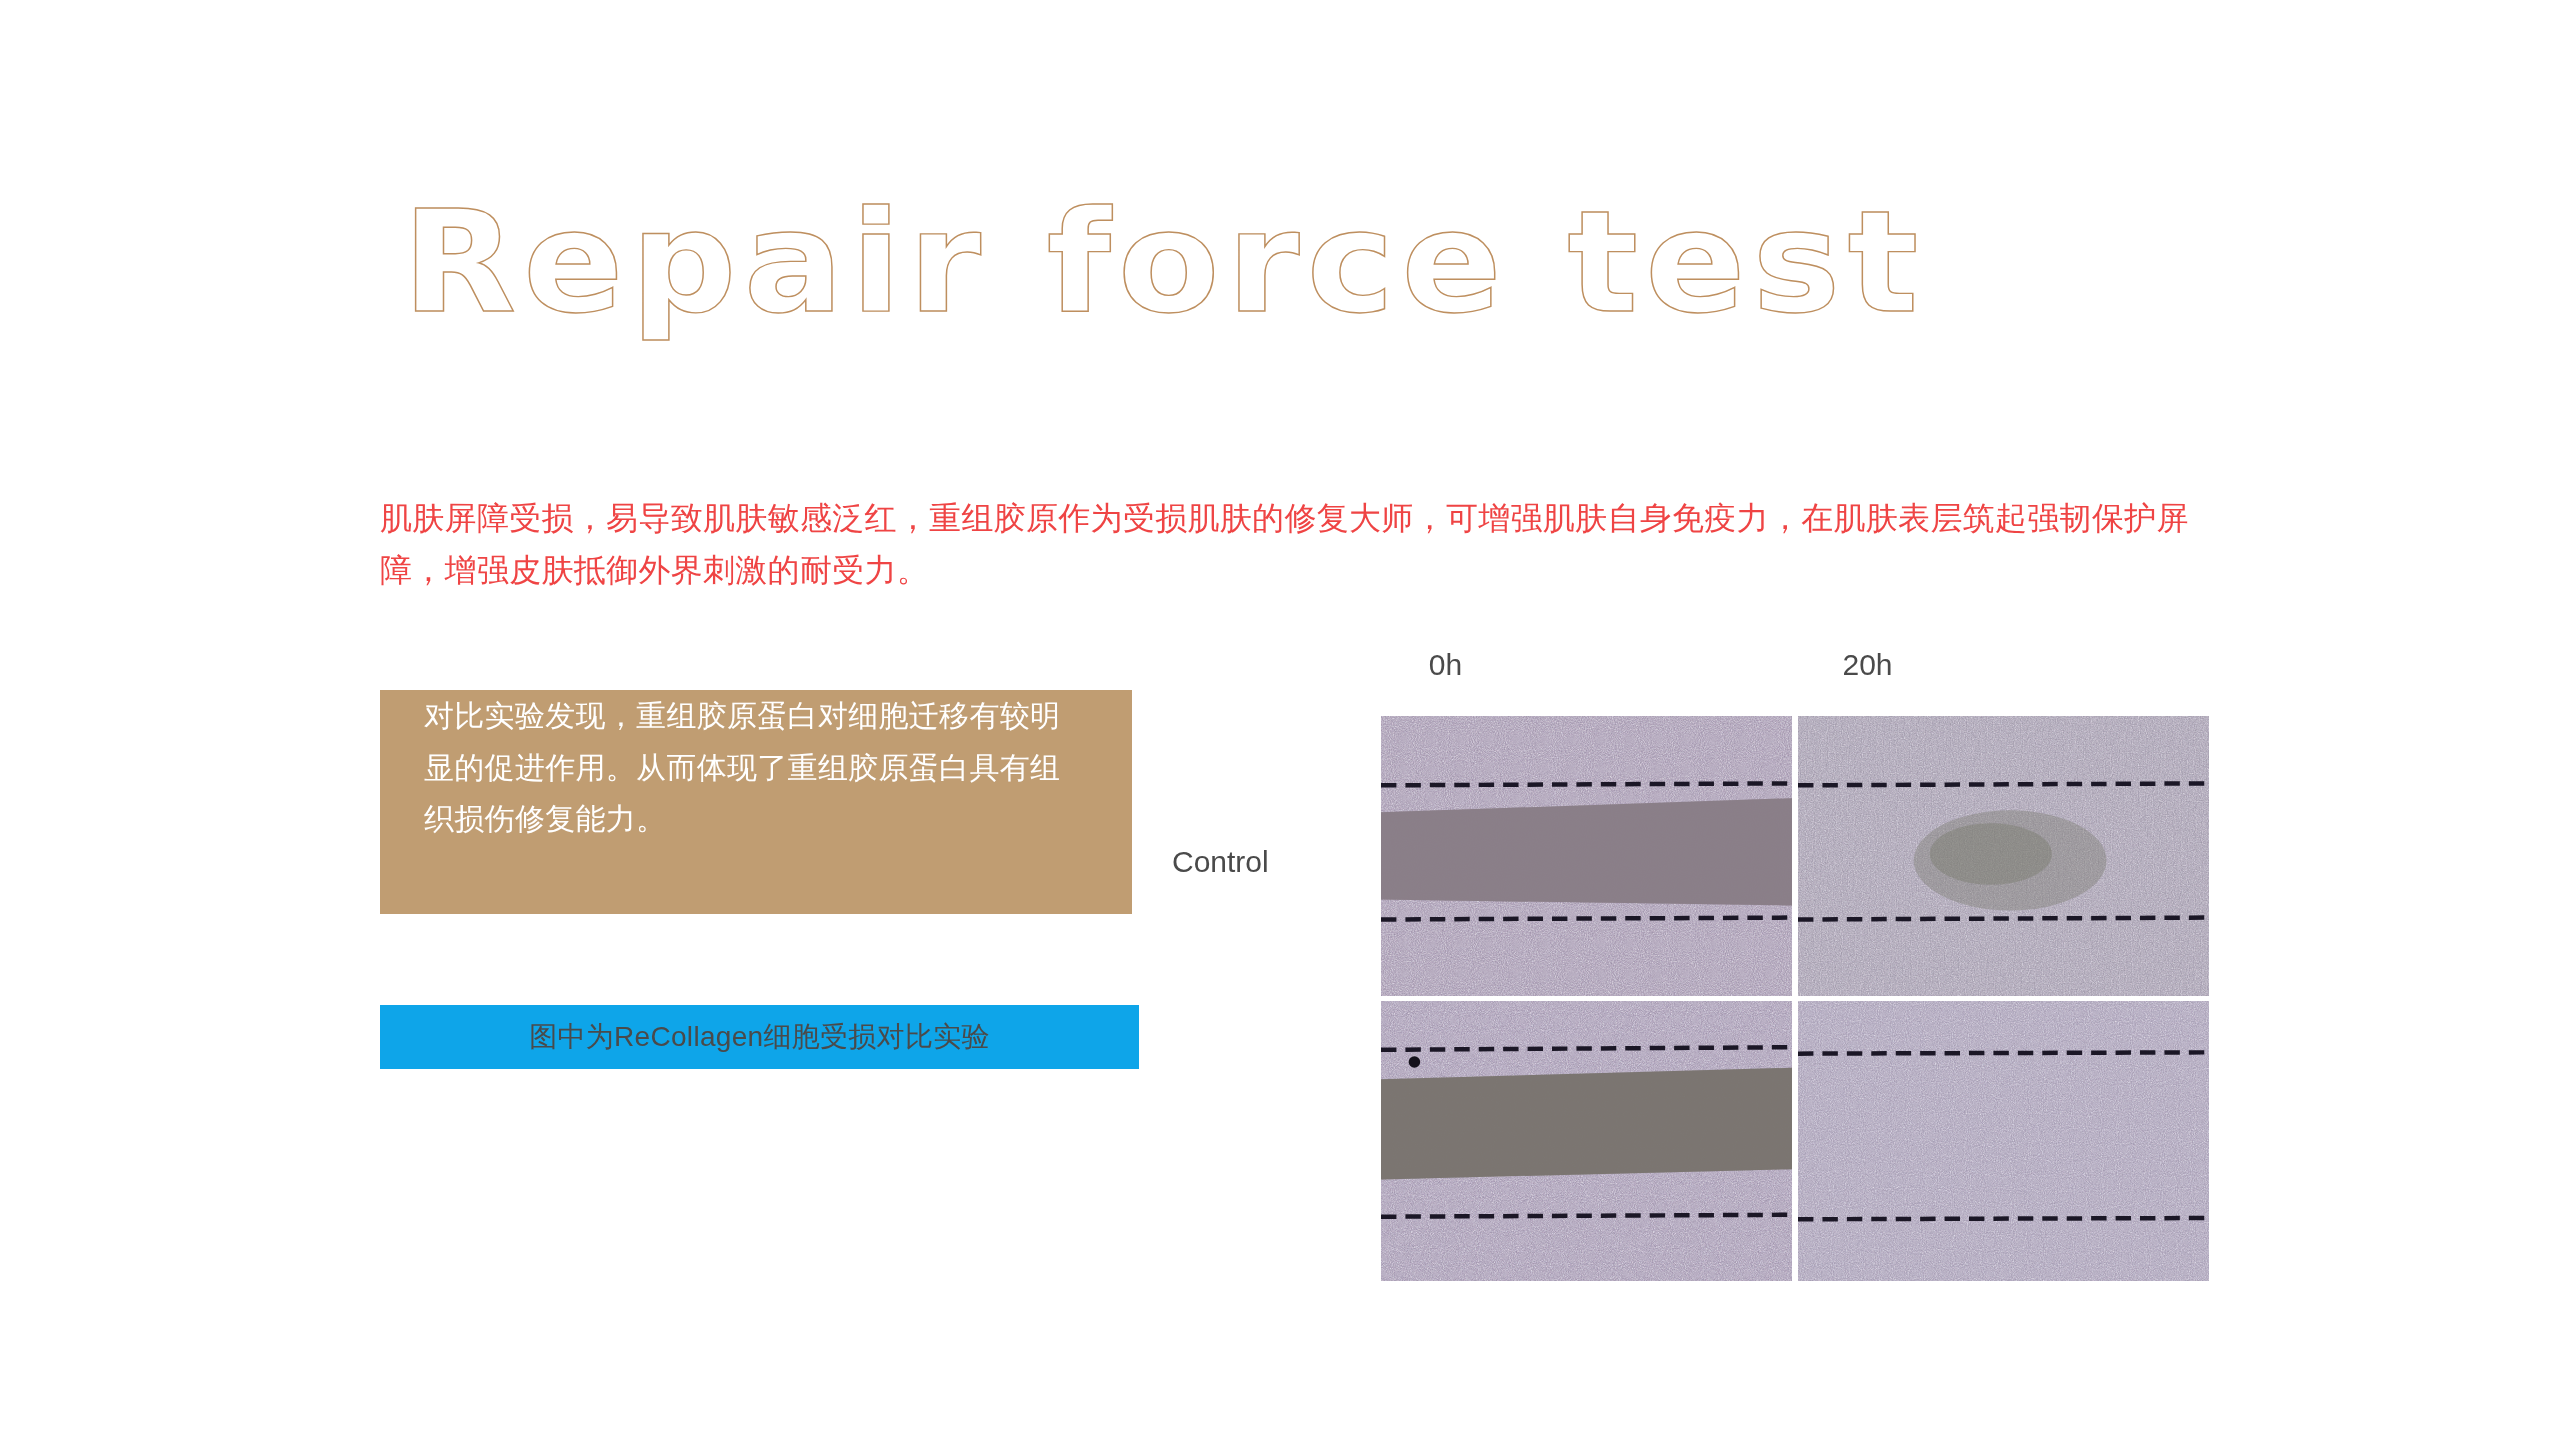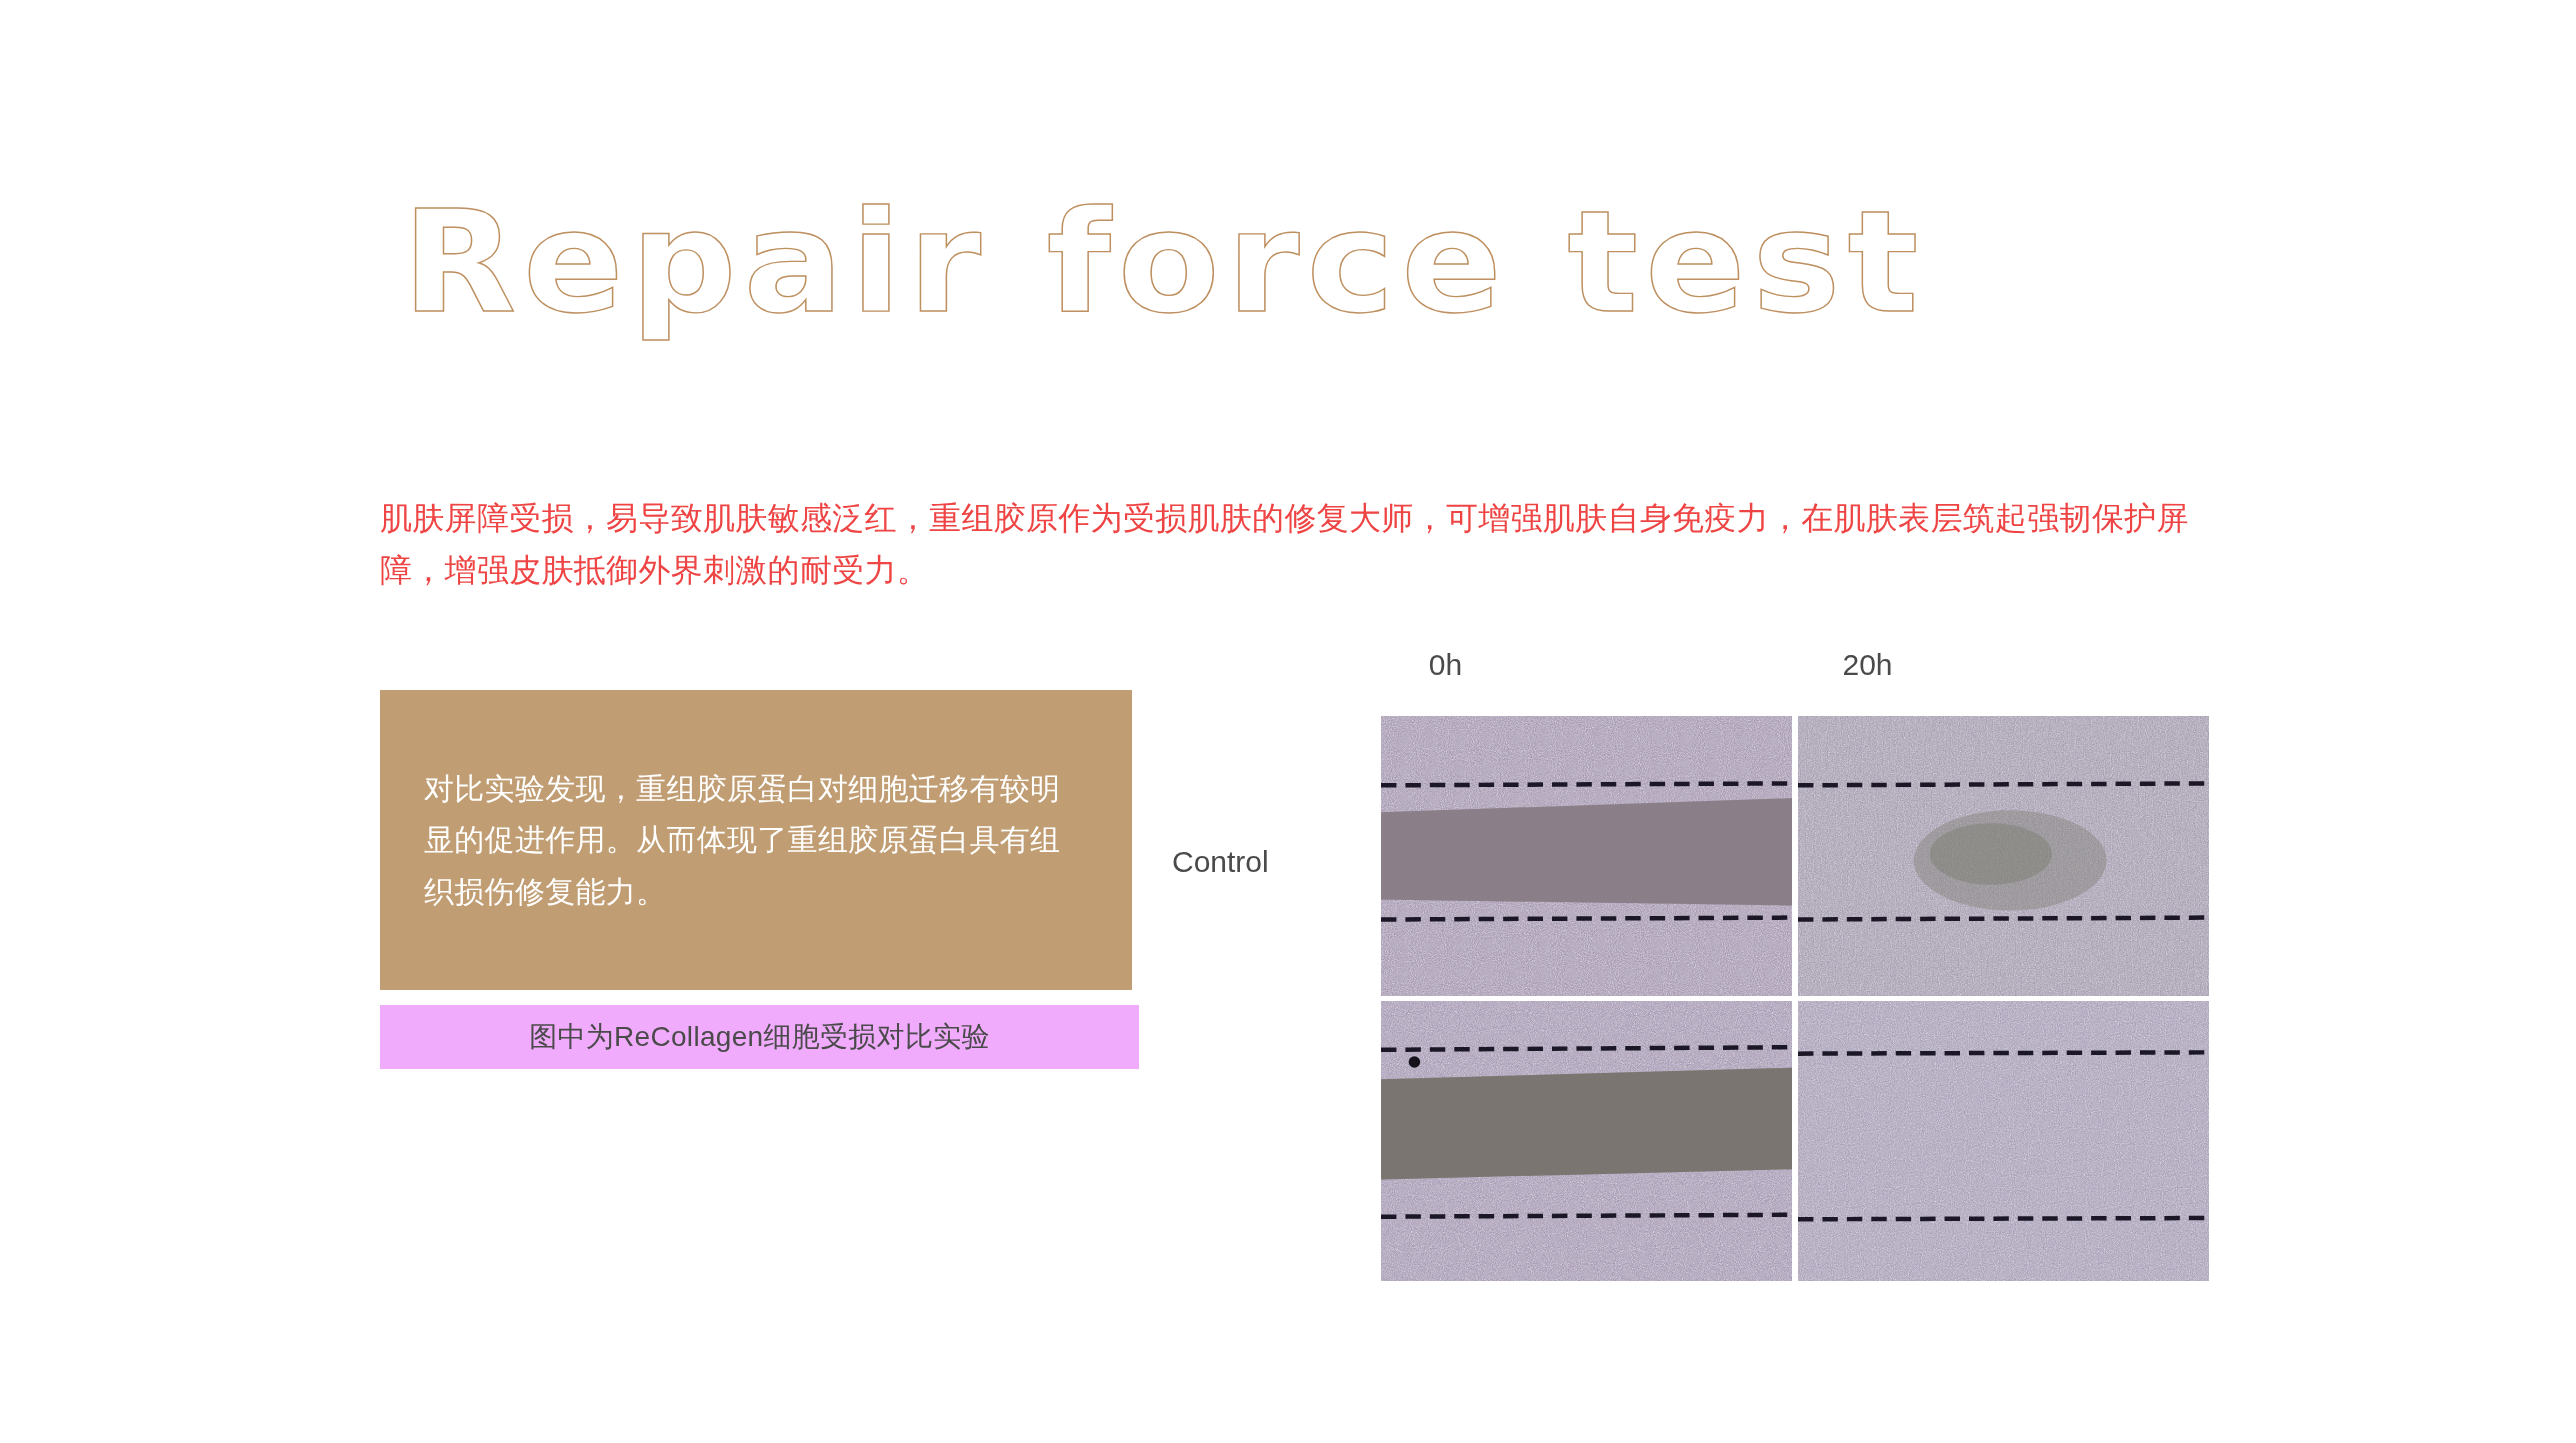--- a/index.html
+++ b/index.html
@@ -62,42 +62,42 @@
     color: #ef4444;
     letter-spacing: 0.3px;
   }
 
   
   #callout-box {
     position: absolute;
     left: 380px;
     top: 690px;
     width: 752px;
-    height: 300px;
+    height: 224px;
     background: #C09D72;
     box-sizing: border-box;
     display: flex;
-    align-items: center;
+    align-items: flex-start;
   }
   #callout-text {
     color: #FFFFFF;
     font-size: 30px;
     line-height: 1.72;
     padding: 0 43px 0 44px;
     letter-spacing: 0.3px;
   }
 
   
   #caption-bar {
     position: absolute;
     left: 380px;
     top: 1005px;
     width: 759px;
     height: 64px;
-    background: #f0abfc;
+    background: #0ea5e9;
     display: flex;
     align-items: center;
     justify-content: center;
   }
   #caption-text {
     color: #4A4A4A;
     font-size: 28px;
     letter-spacing: 0.3px;
   }
 

